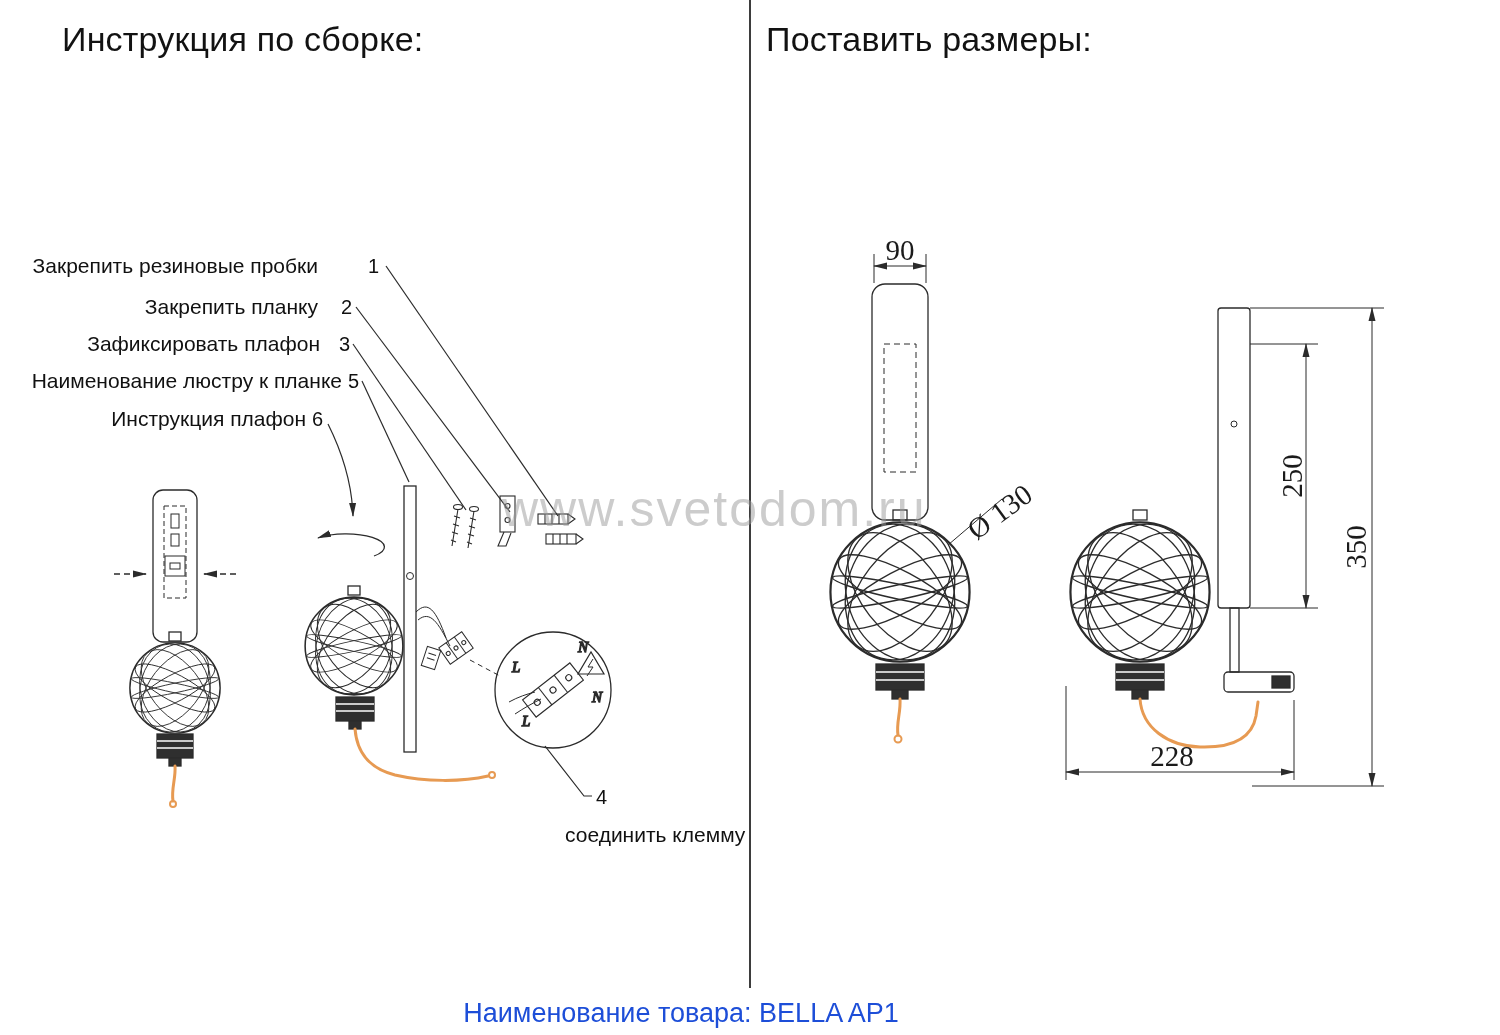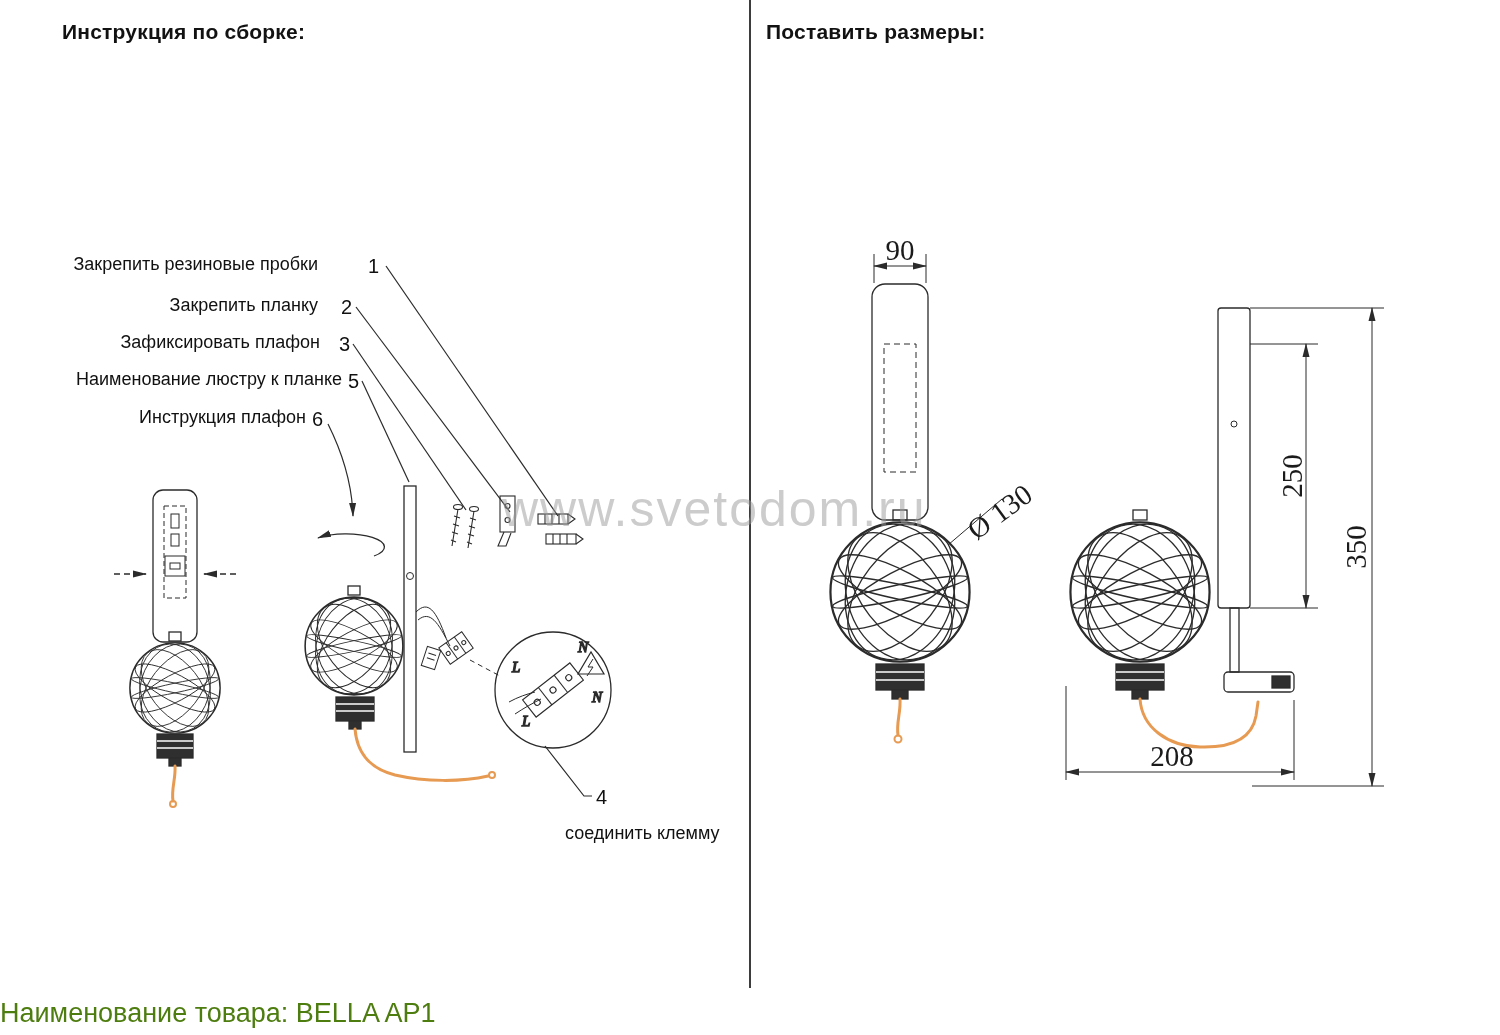--- a/index.html
+++ b/index.html
@@ -5,32 +5,32 @@
   * { margin:0; padding:0; box-sizing:border-box; }
   html,body { width:1500px; height:1035px; }
   body {
     position:relative;
     background:#ffffff;
     font-family:"Liberation Sans", sans-serif;
     color:#141414;
     overflow:hidden;
   }
   .abs { position:absolute; }
-  .section-title { font-size:21px; letter-spacing:.2px; color:#121212;font-weight:bold; }
-  .step-label { font-size:18px; color:#111; white-space:nowrap; }
+  .section-title { font-size:34px; letter-spacing:.2px; color:#121212; }
+  .step-label { font-size:21px; color:#111; white-space:nowrap; }
   .step-num { font-size:20px; color:#111; }
   .dim {
     font-family:"Liberation Serif", serif;
     font-size:29px; color:#1b1b1b; white-space:nowrap;
   }
   .watermark {
     font-size:50px; font-weight:400; letter-spacing:2px;
     color:#9a9a9a; opacity:.5; white-space:nowrap;
   }
-  .footer { font-size:27px; text-align:left; color:#4d7c0f; }
+  .footer { font-size:27px; text-align:center; color:#1d4ed8;margin-left:16px; }
   .divider { width:2px; background:#3d3d3d; }
   svg text.tl {
     font-family:"Liberation Serif", serif;
     font-style:italic; font-size:15px; fill:#1c1c1c;
   }
 </style>
 </head>
 <body>
 
 <svg class="abs" style="left:0;top:0" width="1500" height="1035" viewBox="0 0 1500 1035">
@@ -223,17 +223,17 @@
 <div class="abs step-label" style="left:565px; top:823px">соединить клемму</div>
 
 <div class="abs dim" style="left:900px; top:250px; transform:translate(-50%,-50%)">90</div>
 
 <div class="abs dim" style="left:1000px; top:512px; transform:translate(-50%,-50%) rotate(-36deg)">Ø 130</div>
 
 <div class="abs dim" style="left:1292px; top:476px; transform:translate(-50%,-50%) rotate(-90deg)">250</div>
 
 <div class="abs dim" style="left:1356px; top:547px; transform:translate(-50%,-50%) rotate(-90deg)">350</div>
 
-<div class="abs dim" style="left:1172px; top:756px; transform:translate(-50%,-50%)">208</div>
+<div class="abs dim" style="left:1172px; top:756px; transform:translate(-50%,-50%)">228</div>
 
 <div class="abs watermark" style="left:502px; top:480px">www.svetodom.ru</div>
 
 <div class="abs footer" style="left:0; top:998px; width:1330px">Наименование товара: BELLA AP1</div>
 
 </body></html>

